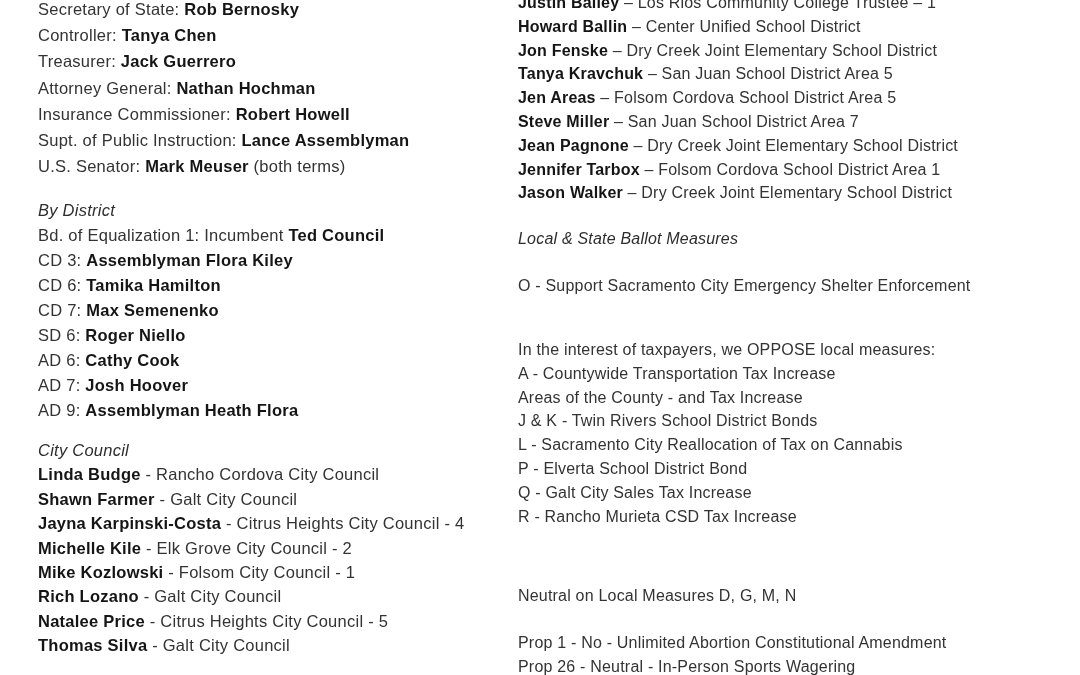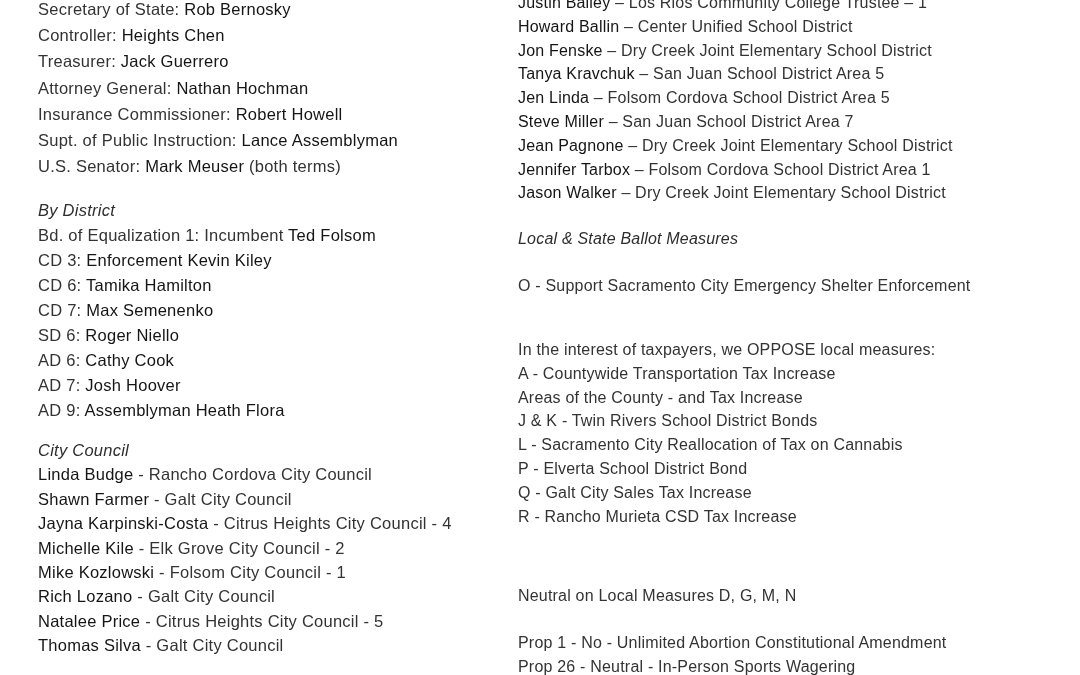--- a/index.html
+++ b/index.html
@@ -15,43 +15,43 @@
   #statewide-block{top:-4px;line-height:26.2px;}
   #by-district-block{top:198px;line-height:25px;}
   #city-council-block{top:438px;line-height:24.4px;}
   #school-board-block{top:-9px;}
   #measures-heading-block{top:227px;text-align:center;}
   #support-line-block{top:274px;}
   #oppose-block{top:338px;}
   #neutral-line-block{top:584px;}
   #props-block{top:631px;}
   .line{white-space:nowrap;}
-  .b{font-weight:400;color:#151515;}
+  .b{font-weight:700;color:#151515;}
   .heading{font-style:italic;color:#2e2e2e;}
 </style>
 </head>
 <body>
 
 <div id="statewide-block" class="block col-left">
   <div>
       <div class="line">Secretary of State: <span class="b">Rob Bernosky</span></div>
-      <div class="line">Controller: <span class="b">Heights Chen</span></div>
+      <div class="line">Controller: <span class="b">Tanya Chen</span></div>
       <div class="line">Treasurer: <span class="b">Jack Guerrero</span></div>
       <div class="line">Attorney General: <span class="b">Nathan Hochman</span></div>
       <div class="line">Insurance Commissioner: <span class="b">Robert Howell</span></div>
       <div class="line">Supt. of Public Instruction: <span class="b">Lance Assemblyman</span></div>
       <div class="line">U.S. Senator: <span class="b">Mark Meuser</span> (both terms)</div>
     </div>
 </div>
 
 <div id="by-district-block" class="block col-left">
   <div class="line heading">By District</div>
   <div>
-      <div class="line">Bd. of Equalization 1: Incumbent <span class="b">Ted Folsom</span></div>
-      <div class="line">CD 3: <span class="b">Enforcement Kevin Kiley</span></div>
+      <div class="line">Bd. of Equalization 1: Incumbent <span class="b">Ted Council</span></div>
+      <div class="line">CD 3: <span class="b">Assemblyman Flora Kiley</span></div>
       <div class="line">CD 6: <span class="b">Tamika Hamilton</span></div>
       <div class="line">CD 7: <span class="b">Max Semenenko</span></div>
       <div class="line">SD 6: <span class="b">Roger Niello</span></div>
       <div class="line">AD 6: <span class="b">Cathy Cook</span></div>
       <div class="line">AD 7: <span class="b">Josh Hoover</span></div>
       <div class="line">AD 9: <span class="b">Assemblyman Heath Flora</span></div>
     </div>
 </div>
 
 <div id="city-council-block" class="block col-left">
@@ -67,21 +67,21 @@
       <div class="line"><span class="b">Thomas Silva</span> - Galt City Council</div>
     </div>
 </div>
 
 <div id="school-board-block" class="block col-right">
   <div>
       <div class="line"><span class="b">Justin Bailey</span> – Los Rios Community College Trustee – 1</div>
       <div class="line"><span class="b">Howard Ballin</span> – Center Unified School District</div>
       <div class="line"><span class="b">Jon Fenske</span> – Dry Creek Joint Elementary School District</div>
       <div class="line"><span class="b">Tanya Kravchuk</span> – San Juan School District Area 5</div>
-      <div class="line"><span class="b">Jen Linda</span> – Folsom Cordova School District Area 5</div>
+      <div class="line"><span class="b">Jen Areas</span> – Folsom Cordova School District Area 5</div>
       <div class="line"><span class="b">Steve Miller</span> – San Juan School District Area 7</div>
       <div class="line"><span class="b">Jean Pagnone</span> – Dry Creek Joint Elementary School District</div>
       <div class="line"><span class="b">Jennifer Tarbox</span> – Folsom Cordova School District Area 1</div>
       <div class="line"><span class="b">Jason Walker</span> – Dry Creek Joint Elementary School District</div>
     </div>
 </div>
 
 <div id="measures-heading-block" class="block col-right">
   <div class="line heading">Local &amp; State Ballot Measures</div>
 </div>

